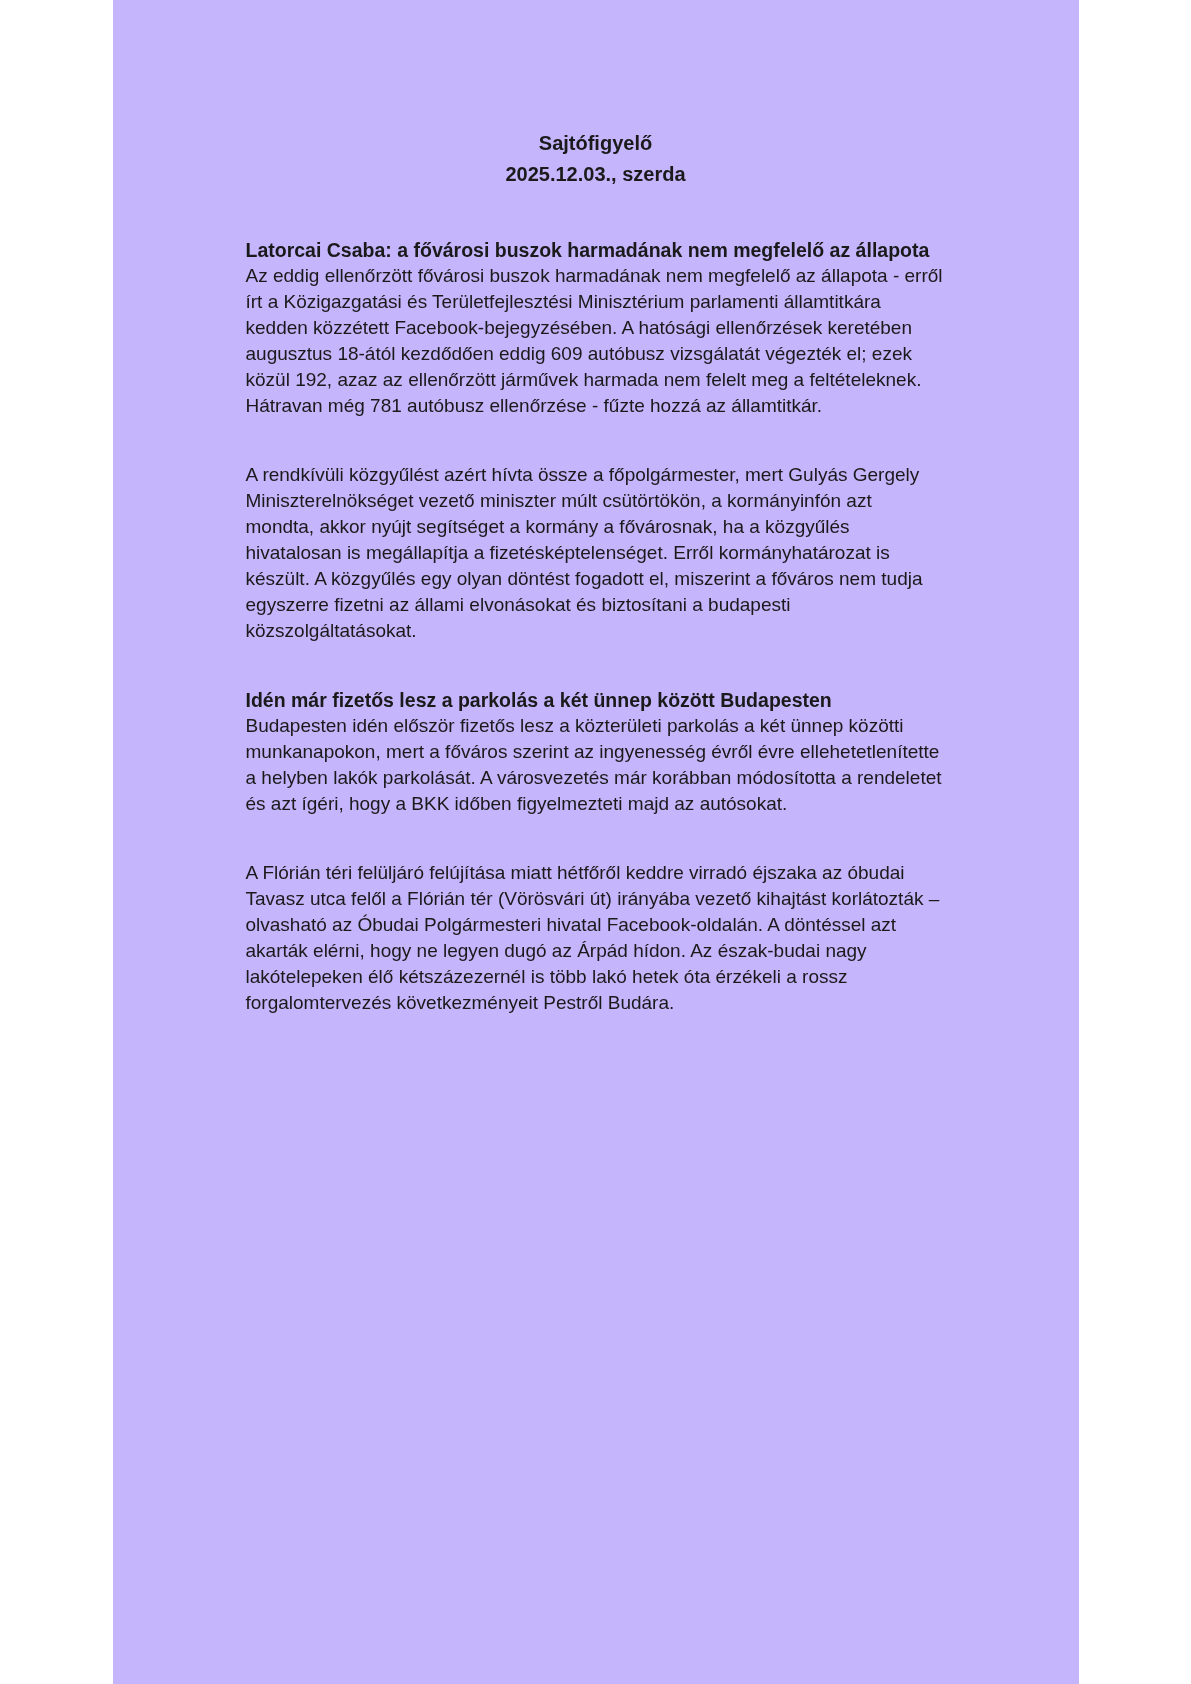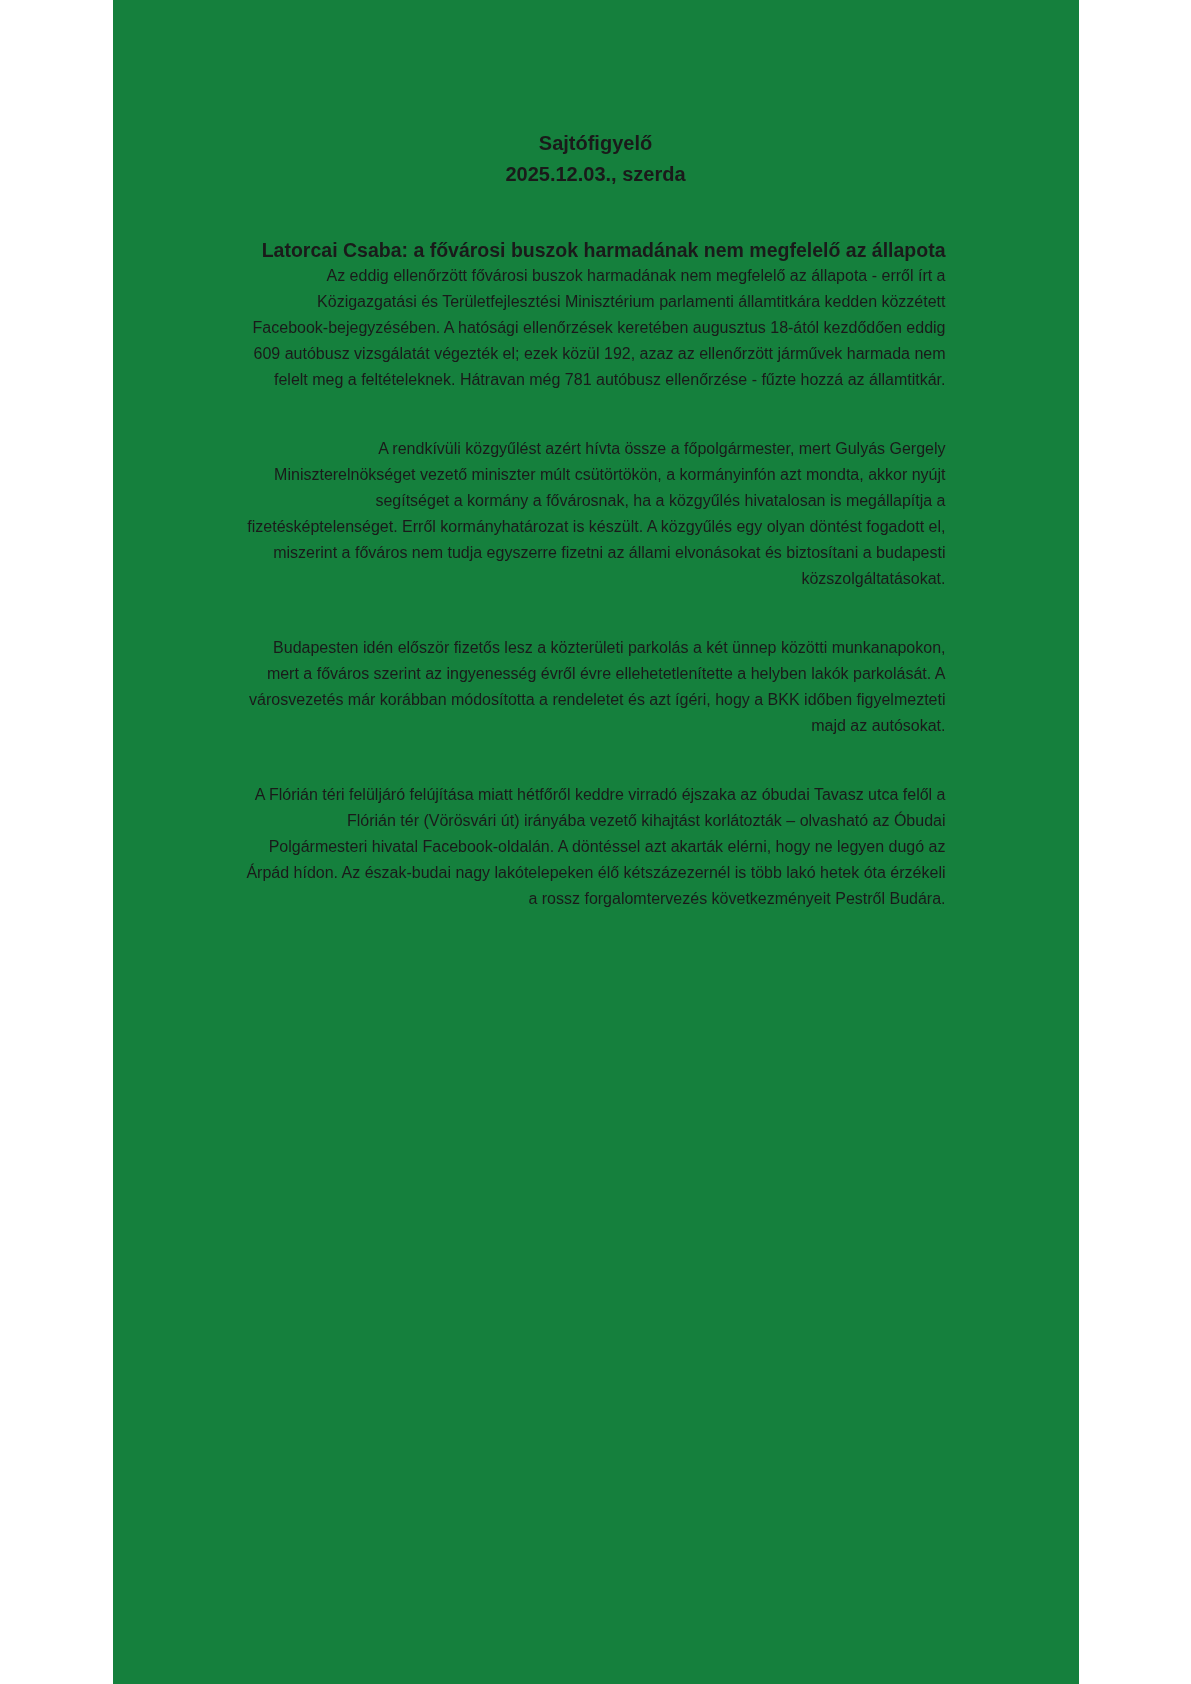--- a/index.html
+++ b/index.html
@@ -10,21 +10,21 @@
   body {
     font-family: "Liberation Sans", "DejaVu Sans", sans-serif;
     color: #1a1a1a;
     -webkit-font-smoothing: antialiased;
   }
   .page {
     position: relative;
     width: 966px;
     height: 1684px;
     margin: 0 auto;
-    background: #15803d;
+    background: #c4b5fd;
     box-sizing: border-box;
     padding: 128px 133px 0 133px;
     overflow: hidden;
   }
   .doc-header {
     text-align: center;
     font-size: 20px;
     font-weight: 700;
     line-height: 31px;
     margin-bottom: 47px;
@@ -34,28 +34,27 @@
     display: block;
   }
   .article {
     margin-bottom: 43px;
   }
   .article .headline {
     font-size: 19.5px;
     font-weight: 700;
     line-height: 26px;
     margin: 0;
-    text-align: right;
   }
   .article .body-text {
-    font-size: 16px;
+    font-size: 19px;
     font-weight: 400;
     line-height: 26px;
     margin: 0;
-    text-align: right;
+    text-align: left;
   }
 </style>
 </head>
 <body>
 
 <div class="page">
 
   <div class="doc-header">
     <span class="doc-title">Sajtófigyelő</span>
     <span class="doc-date">2025.12.03., szerda</span>
@@ -64,20 +63,21 @@
   <div class="article">
     <h2 class="headline">Latorcai Csaba: a fővárosi buszok harmadának nem megfelelő az állapota</h2>
     <p class="body-text">Az eddig ellenőrzött fővárosi buszok harmadának nem megfelelő az állapota - erről írt a Közigazgatási és Területfejlesztési Minisztérium parlamenti államtitkára kedden közzétett Facebook-bejegyzésében. A hatósági ellenőrzések keretében augusztus 18-ától kezdődően eddig 609 autóbusz vizsgálatát végezték el; ezek közül 192, azaz az ellenőrzött járművek harmada nem felelt meg a feltételeknek. Hátravan még 781 autóbusz ellenőrzése - fűzte hozzá az államtitkár.</p>
   </div>
 
   <div class="article">
     <p class="body-text">A rendkívüli közgyűlést azért hívta össze a főpolgármester, mert Gulyás Gergely Miniszterelnökséget vezető miniszter múlt csütörtökön, a kormányinfón azt mondta, akkor nyújt segítséget a kormány a fővárosnak, ha a közgyűlés hivatalosan is megállapítja a fizetésképtelenséget. Erről kormányhatározat is készült. A közgyűlés egy olyan döntést fogadott el, miszerint a főváros nem tudja egyszerre fizetni az állami elvonásokat és biztosítani a budapesti közszolgáltatásokat.</p>
   </div>
 
   <div class="article">
+    <h2 class="headline">Idén már fizetős lesz a parkolás a két ünnep között Budapesten</h2>
     <p class="body-text">Budapesten idén először fizetős lesz a közterületi parkolás a két ünnep közötti munkanapokon, mert a főváros szerint az ingyenesség évről évre ellehetetlenítette a helyben lakók parkolását. A városvezetés már korábban módosította a rendeletet és azt ígéri, hogy a BKK időben figyelmezteti majd az autósokat.</p>
   </div>
 
   <div class="article">
     <p class="body-text">A Flórián téri felüljáró felújítása miatt hétfőről keddre virradó éjszaka az óbudai Tavasz utca felől a Flórián tér (Vörösvári út) irányába vezető kihajtást korlátozták – olvasható az Óbudai Polgármesteri hivatal Facebook-oldalán. A döntéssel azt akarták elérni, hogy ne legyen dugó az Árpád hídon. Az észak-budai nagy lakótelepeken élő kétszázezernél is több lakó hetek óta érzékeli a rossz forgalomtervezés következményeit Pestről Budára.</p>
   </div>
 
 </div>
 
 </body></html>

